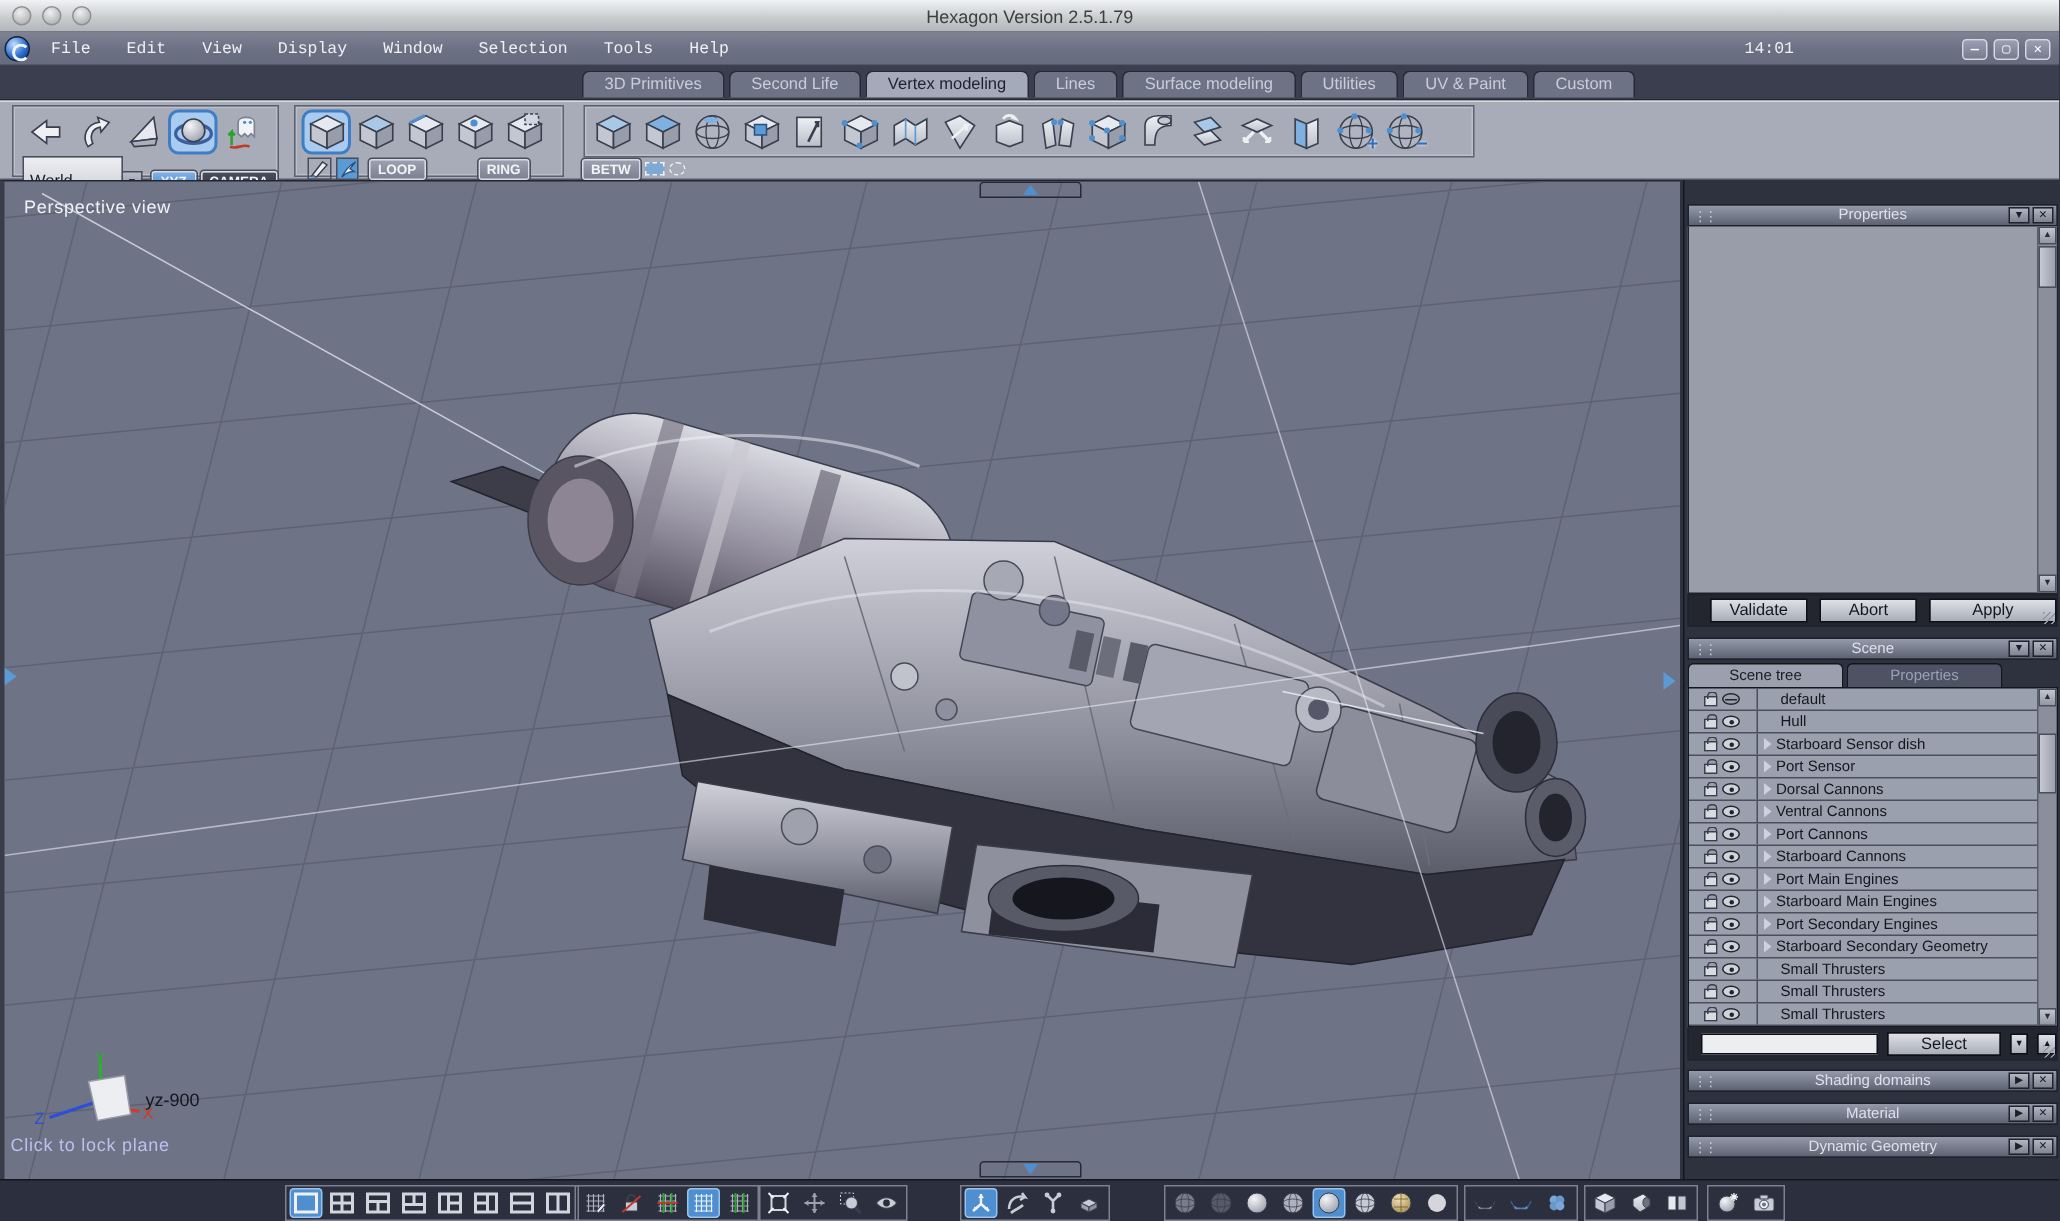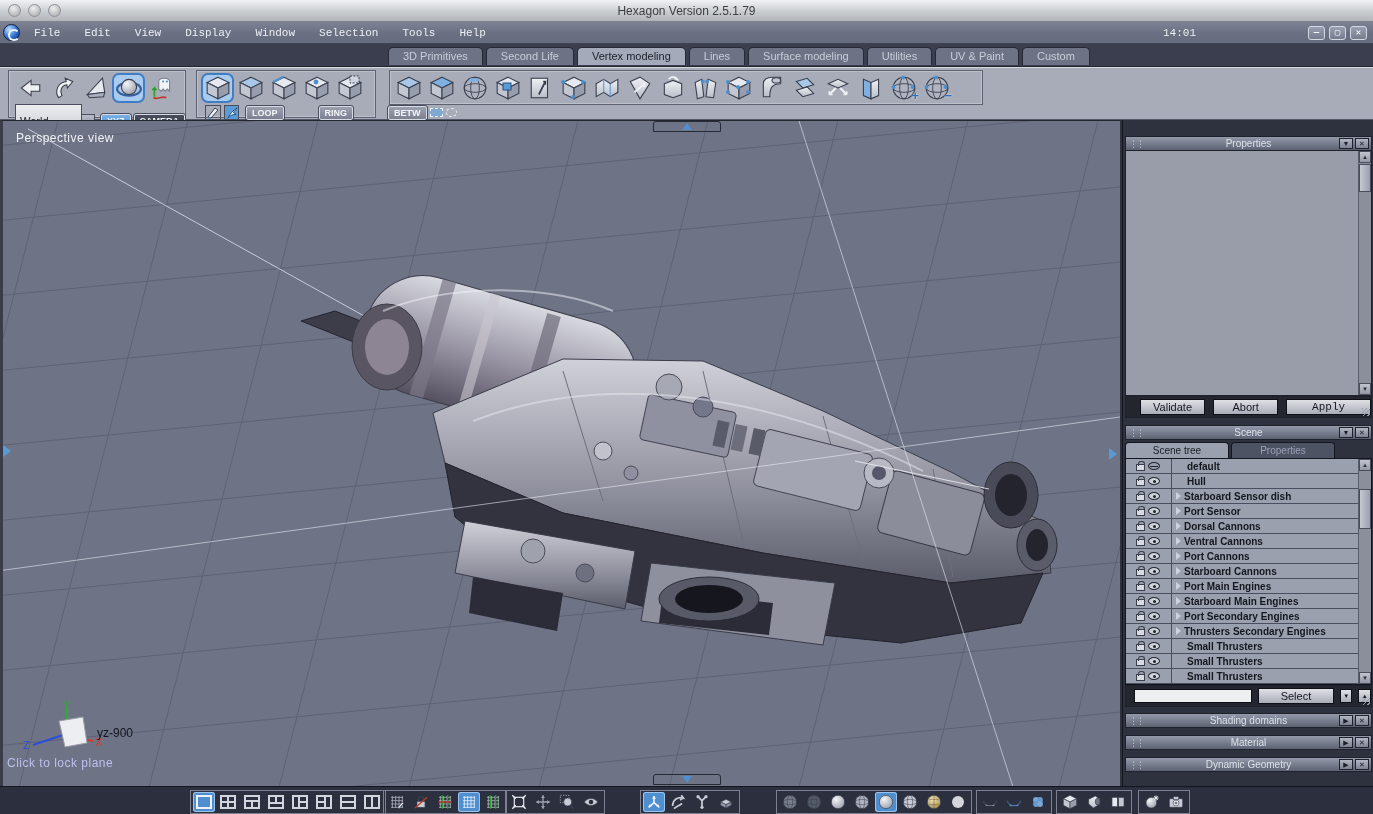--- a/index.html
+++ b/index.html
@@ -575,37 +575,37 @@
     <div class="prop-body">
       <div class="vscroll">
         <div class="sc-btn" style="top:0;">▲</div>
         <div class="sc-thumb" style="top:13px;height:28px;"></div>
         <div class="sc-btn" style="bottom:0;">▼</div>
       </div>
     </div>
     <div class="footer-strip" style="top:276px;height:22px;gap:8px;padding-left:14px;">
       <div class="btn3" style="width:66px;">Validate</div>
       <div class="btn3" style="width:66px;">Abort</div>
-      <div class="btn3" style="width:86px;font-family:Liberation Mono, monospace;">Apply</div>
+      <div class="btn3" style="width:86px;">Apply</div>
       <div class="grip-corner"></div>
     </div>
 
     <div class="phead" style="top:305px;">
       <span class="grip">⋮⋮</span>
       <span>Scene</span>
       <span class="phead-btns">
         <span class="pbtn">▼</span>
         <span class="pbtn">✕</span>
       </span>
     </div>
     <div class="stabs" style="top:322px;">
       <div class="stab active">Scene tree</div>
       <div class="stab inactive">Properties</div>
     </div>
-    <div class="scene-list" style="top:338px;height:227px;font-weight:bold;">
+    <div class="scene-list" style="top:338px;height:227px;">
       <div class="srow">
         <span class="sgutter">
             <span class="lock"></span>
             <span class="eye closed"></span>
           </span>
         <span class="noexp"></span>
           <span>default</span>
       </div>
       <div class="srow">
         <span class="sgutter">
@@ -686,21 +686,21 @@
           </span>
         <span class="expander"></span>
           <span>Port Secondary Engines</span>
       </div>
       <div class="srow">
         <span class="sgutter">
             <span class="lock"></span>
             <span class="eye"></span>
           </span>
         <span class="expander"></span>
-          <span>Thrusters Secondary Engines</span>
+          <span>Starboard Secondary Geometry</span>
       </div>
       <div class="srow">
         <span class="sgutter">
             <span class="lock"></span>
             <span class="eye"></span>
           </span>
         <span class="noexp"></span>
           <span>Small Thrusters</span>
       </div>
       <div class="srow">

